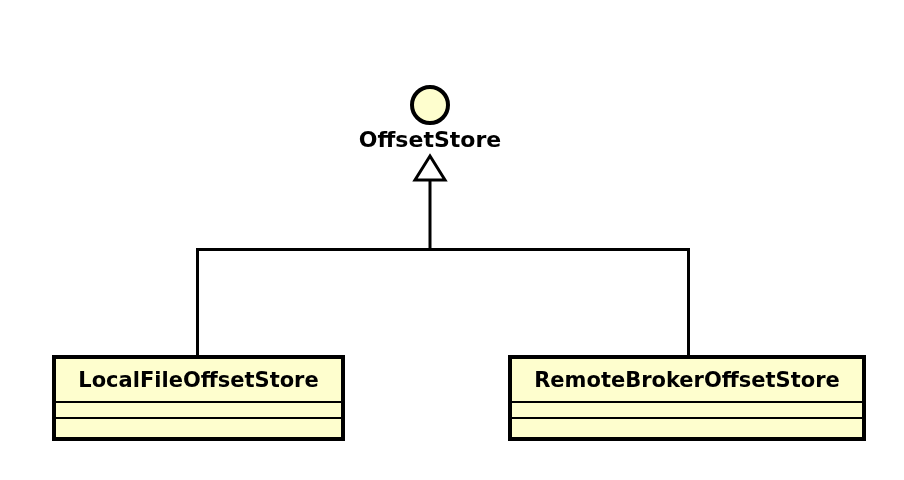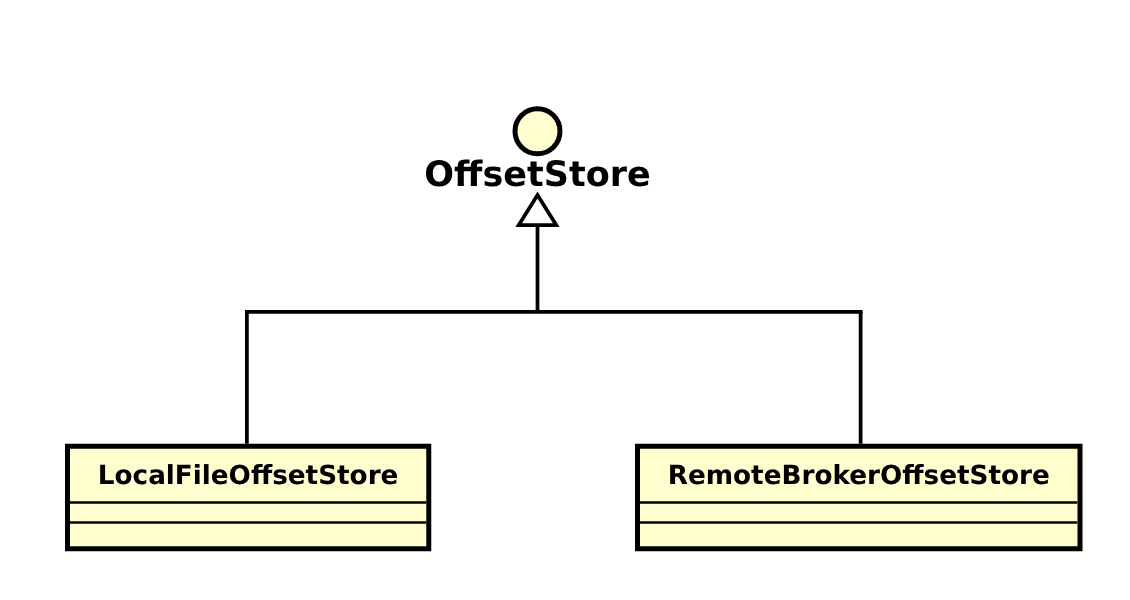--- a/index.html
+++ b/index.html
@@ -41,21 +41,21 @@
     background: #FEFECE;
     border: 4px solid #000000;
     box-sizing: content-box;
   }
   .iface-label {
     position: absolute;
     left: 280px;
     top: 128px;
     width: 300px;
     text-align: center;
-    font-size: 28px;
+    font-size: 22px;
     font-weight: bold;
     color: #000000;
     line-height: 24px;
     white-space: nowrap;
   }
 
   
   .class-box {
     position: absolute;
     background: #FEFECE;

